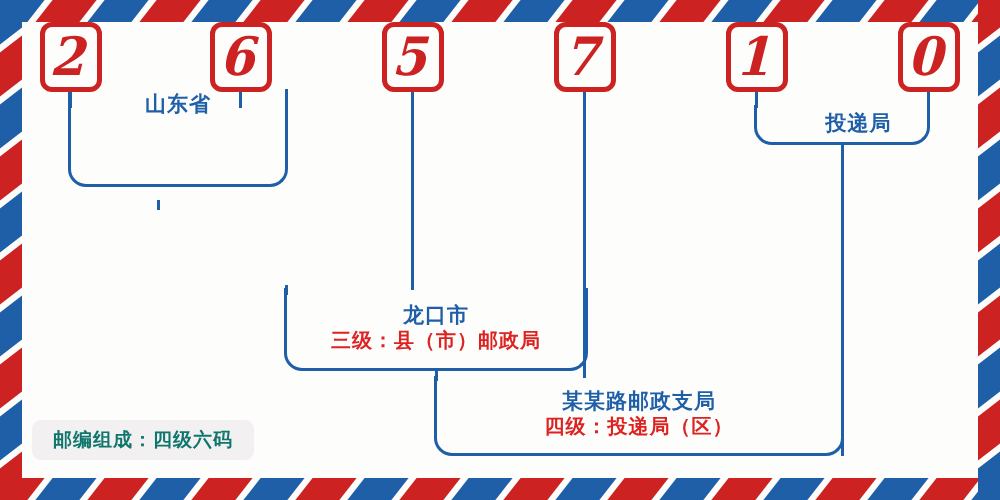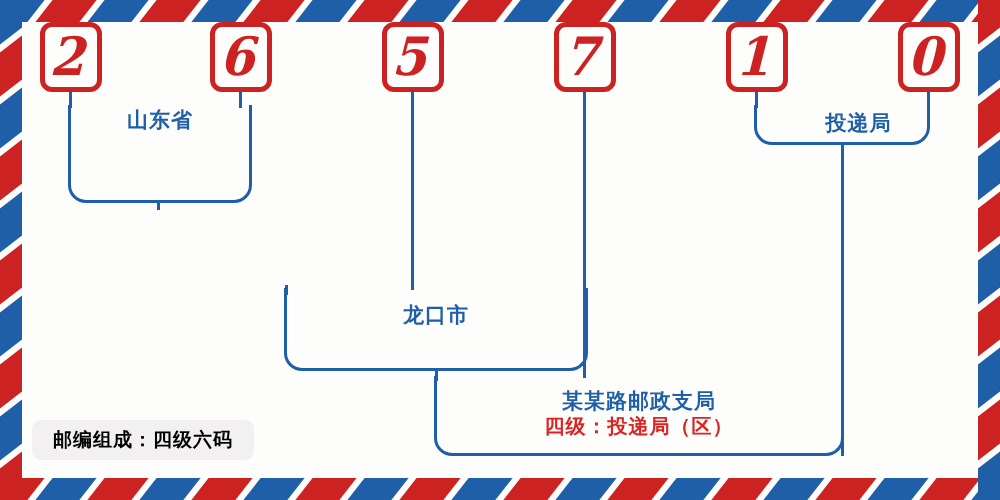--- a/index.html
+++ b/index.html
@@ -119,21 +119,21 @@
     width: 222px;
     height: 40px;
     background: #f2f0f1;
     border-radius: 9px;
     display: flex;
     align-items: center;
     justify-content: center;
     z-index: 5;
   }
   .legend span {
-    color: #000000;
+    color: #0f766e;
     font-weight: bold;
     font-size: 19px;
     letter-spacing: 1px;
   }
 </style>
 </head>
 <body>
 
 <div id="page">
 
@@ -240,27 +240,28 @@
   <div class="stem" style="left:927px; top:90px;  height:18px;"></div>
 
   <div class="vline" style="left:157px; top:200px; height:10px;"></div>
 
   <div class="vline" style="left:285px; top:285px; height:10px;"></div>
 
   <div class="vline" style="left:435px; top:369px; height:12px;"></div>
 
   <div class="vline" style="left:841px; top:144px; height:312px;"></div>
 
-  <div class="callout" style="left:68px; top:105px; width:184px; height:98px;">
+  <div class="callout" style="left:68px; top:89px; width:220px; height:98px;">
     <div class="title">山东省</div>
   </div>
 
 
   <div class="callout" style="left:284px; top:288px; width:304px; height:83px;">
     <div class="title" style="margin-top:12px;">龙口市</div>
+    <div class="sub">三级：县（市）邮政局</div>
   </div>
 
   <div class="callout" style="left:434px; top:376px; width:410px; height:80px;">
     <div class="title" style="margin-top:10px;">某某路邮政支局</div>
     <div class="sub">四级：投递局（区）</div>
   </div>
 
   <div class="callout single" style="left:754px; top:105px; width:176px; height:40px;padding-left:33px;">
     <div class="title">投递局</div>
   </div>

